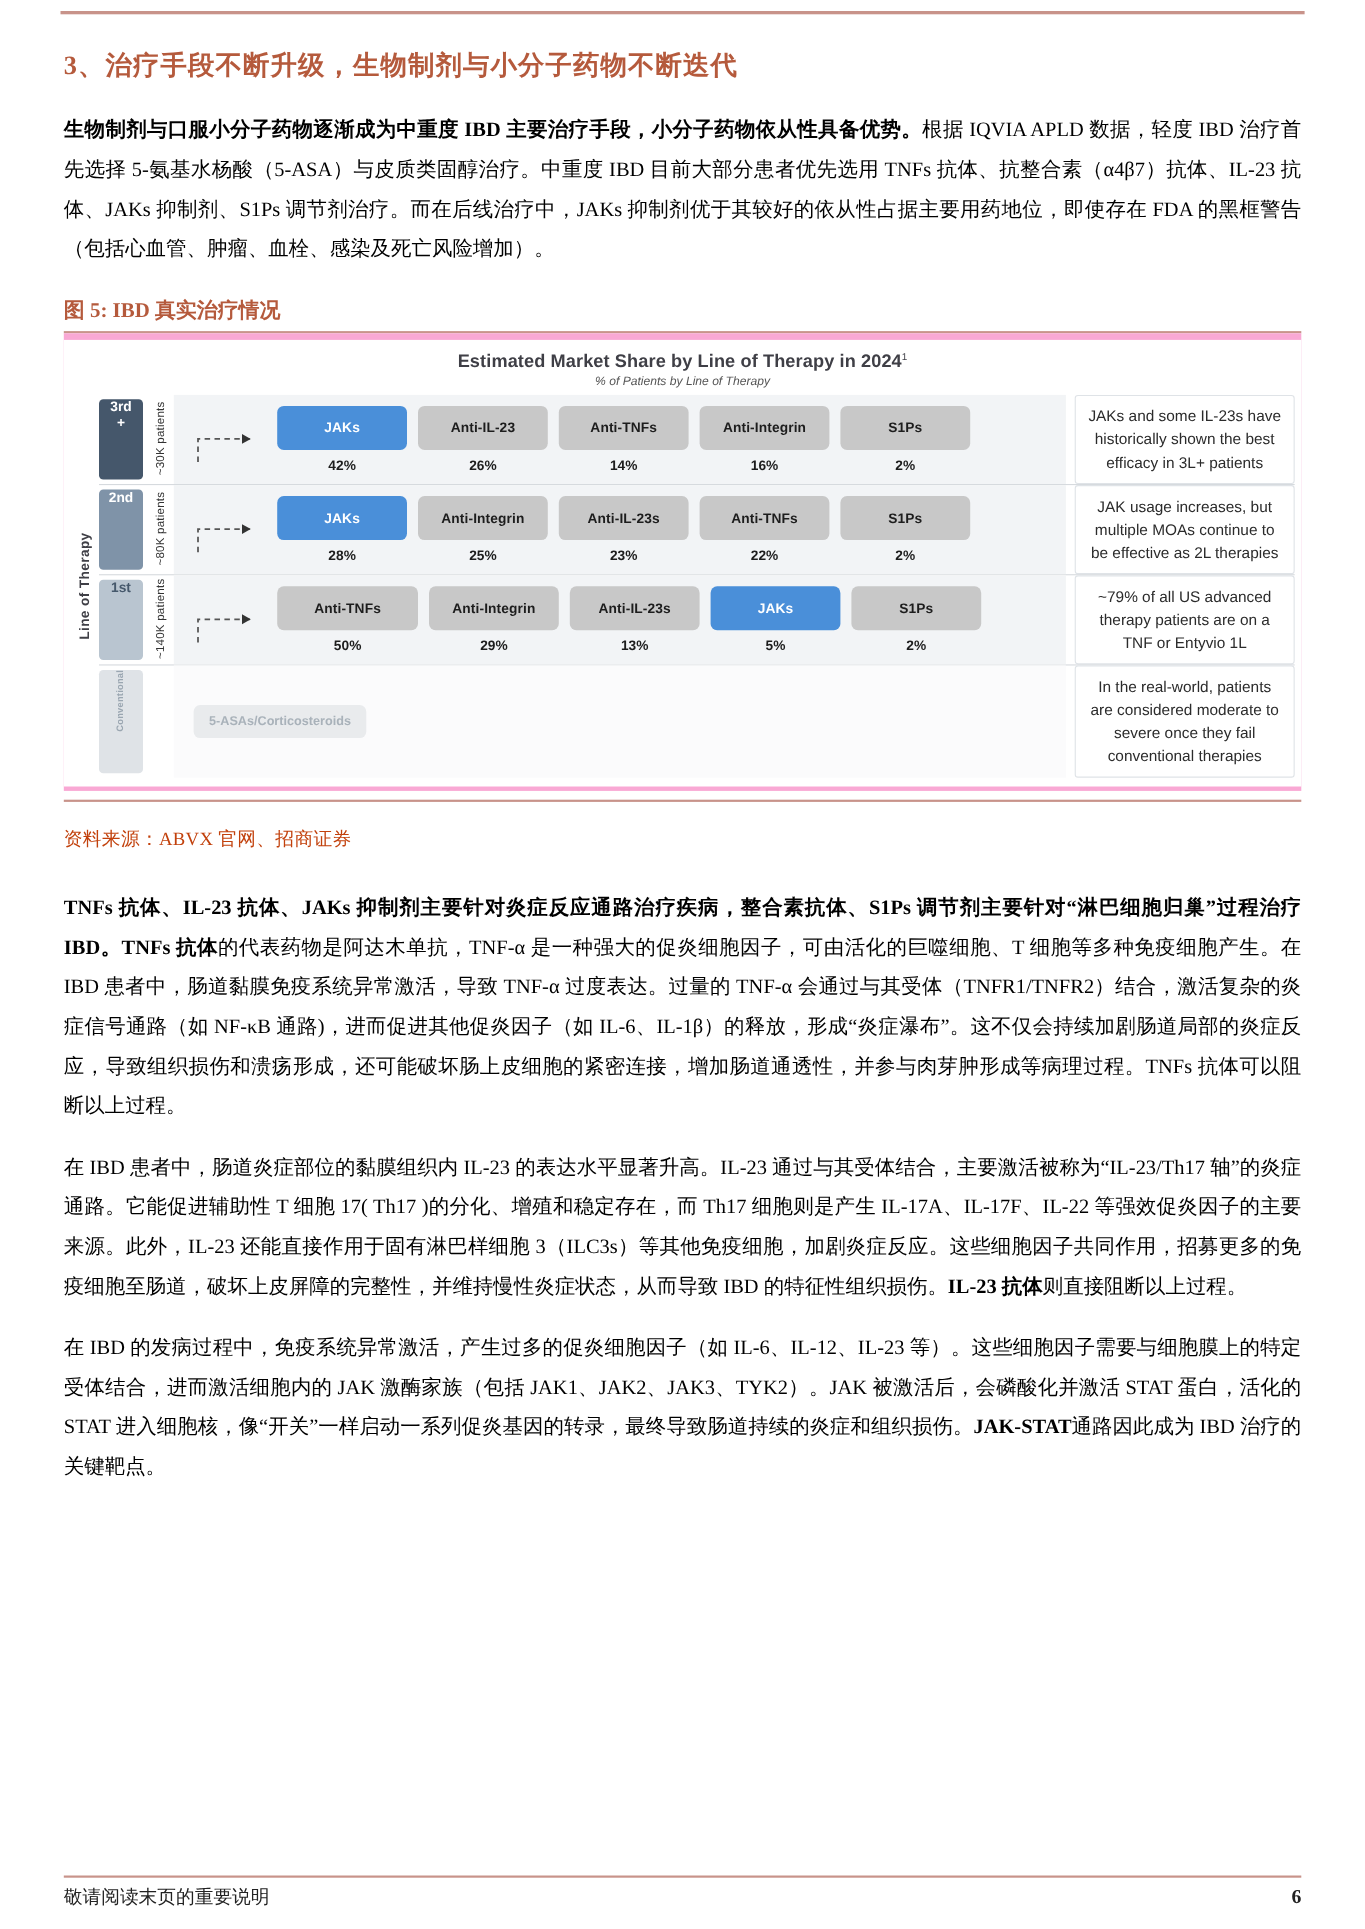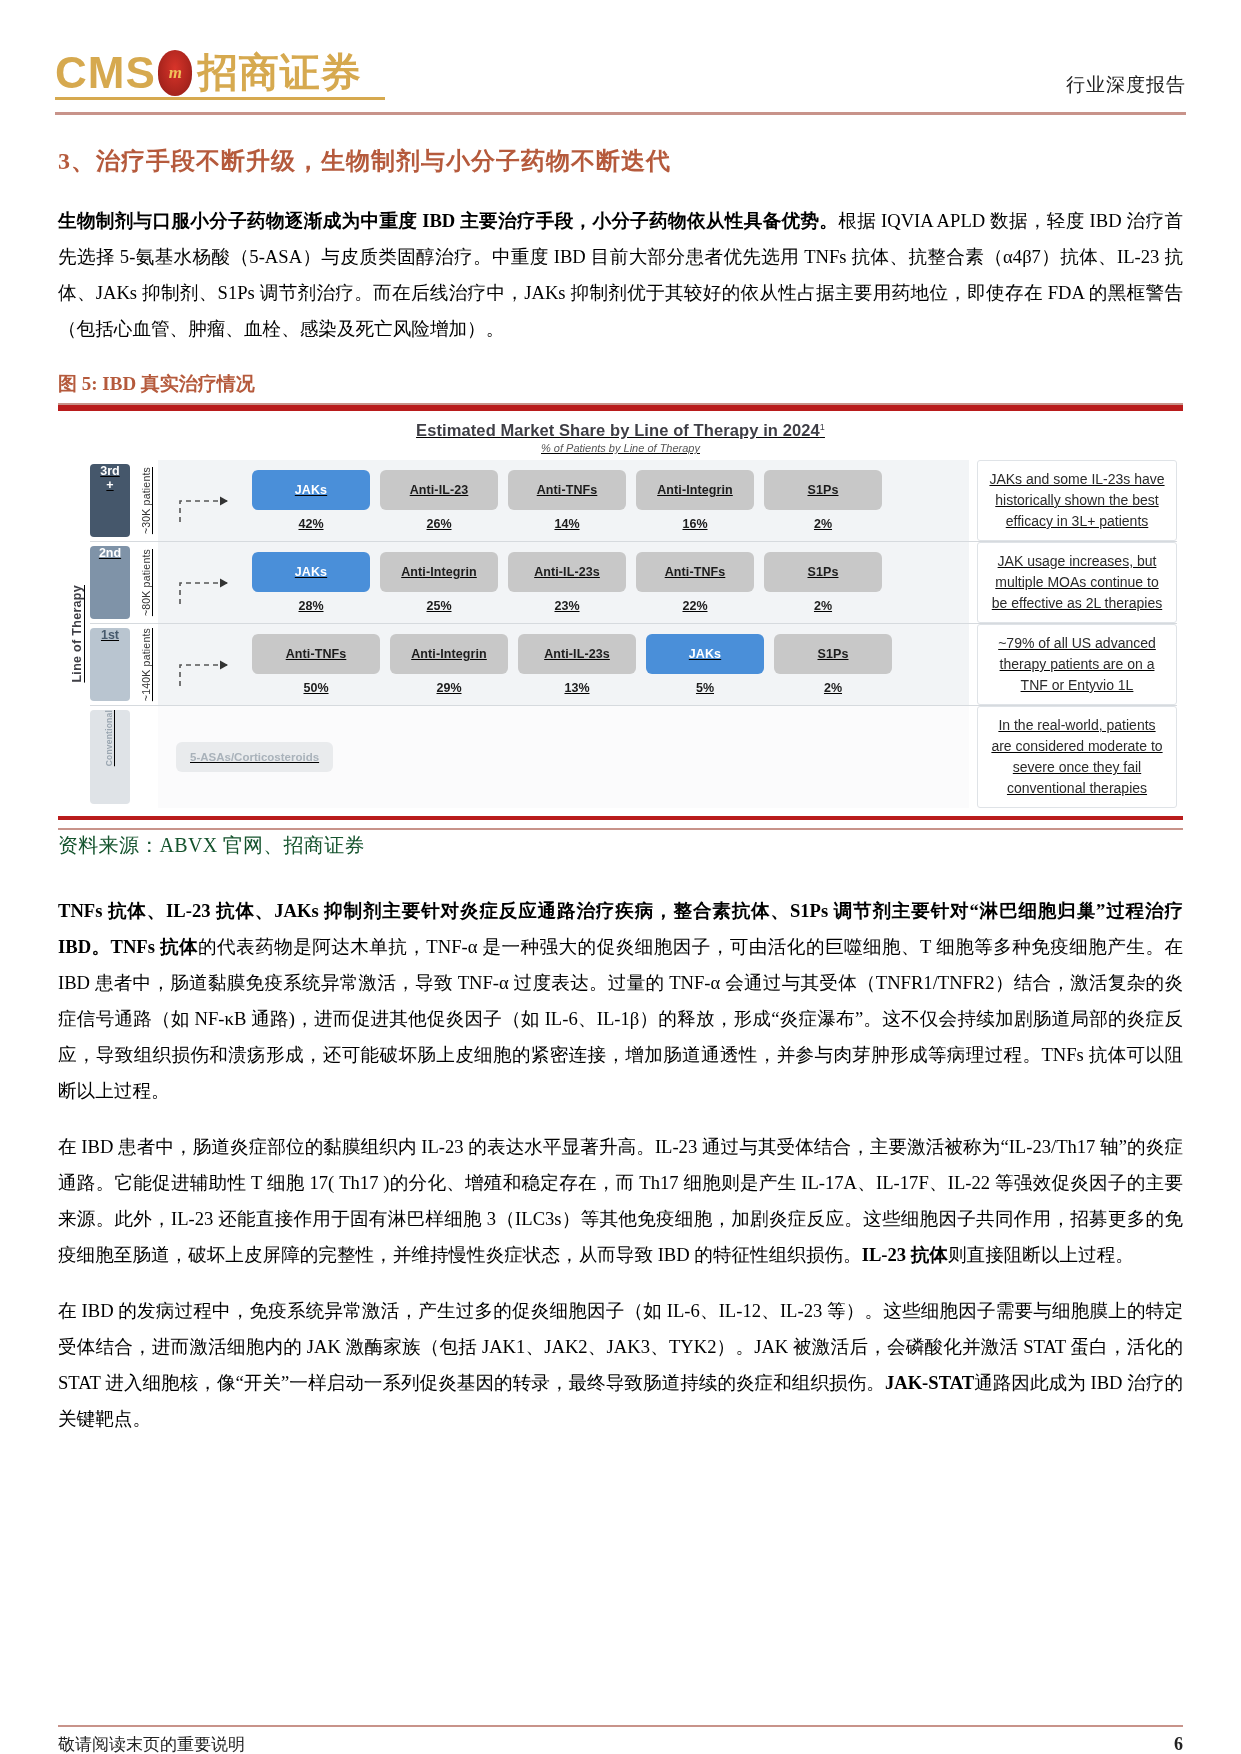--- a/index.html
+++ b/index.html
@@ -73,26 +73,25 @@
 
   
   .fig-title {
     margin: 24px 58px 0 58px;
     font-size: 19px; font-weight: bold; color: #b55a3c;
     padding-bottom: 6px;
   }
   .fig-rule { margin: 0 58px; height: 2px; background: #c8938a; }
   .fig-box {
     margin: 0 58px; padding: 6px 0 4px 0;
-    background: #b91c1c;
-    text-decoration: underline;
+    background: #f9a8d4;
   }
   .fig-source {
-    margin: 2px 58px 0 58px;
-    font-size: 20px; color: #14532d; letter-spacing: .3px;
+    margin: 22px 58px 0 58px;
+    font-size: 17px; color: #c2410c; letter-spacing: .3px;
   }
   .fig-source-rule { margin: 8px 58px 0 58px; height: 2px; background: #c8938a; }
 
   
   .chart {
     position: relative;
     width: 100%;
     background: #ffffff;
     padding: 10px 6px 8px 6px;
     font-family: "Liberation Sans", sans-serif;
@@ -190,31 +189,20 @@
   .footer-rule { height: 2px; background: #c8938a; margin-bottom: 6px; }
   .footer-row { display: flex; justify-content: space-between; align-items: center; }
   .footer-left { font-size: 17px; color: #222; }
   .footer-right { font-size: 18px; font-weight: bold; color: #222; }
 </style>
 </head>
 <body>
 
 <div class="page">
 
-  <div class="header">
-    <div class="logo-wrap">
-      <div class="logo-cms">CMS</div>
-      <div class="logo-badge">
-        <span>m</span>
-      </div>
-      <div class="logo-cn">招商证券</div>
-      <div class="logo-underline"></div>
-    </div>
-    <div class="header-right">行业深度报告</div>
-  </div>
   <div class="header-rule"></div>
 
   <div class="section-title">3、治疗手段不断升级，生物制剂与小分子药物不断迭代</div>
 
   <p class="body-p first"><b>生物制剂与口服小分子药物逐渐成为中重度 IBD 主要治疗手段，小分子药物依从性具备优势。</b><span>根据 IQVIA APLD 数据，轻度 IBD 治疗首先选择 5-氨基水杨酸（5-ASA）与皮质类固醇治疗。中重度 IBD 目前大部分患者优先选用 TNFs 抗体、抗整合素（α4β7）抗体、IL-23 抗体、JAKs 抑制剂、S1Ps 调节剂治疗。而在后线治疗中，JAKs 抑制剂优于其较好的依从性占据主要用药地位，即使存在 FDA 的黑框警告（包括心血管、肿瘤、血栓、感染及死亡风险增加）。</span></p>
 
   <div class="fig-title">图 5:  IBD 真实治疗情况</div>
   <div class="fig-rule"></div>
 
   <div class="fig-box">

